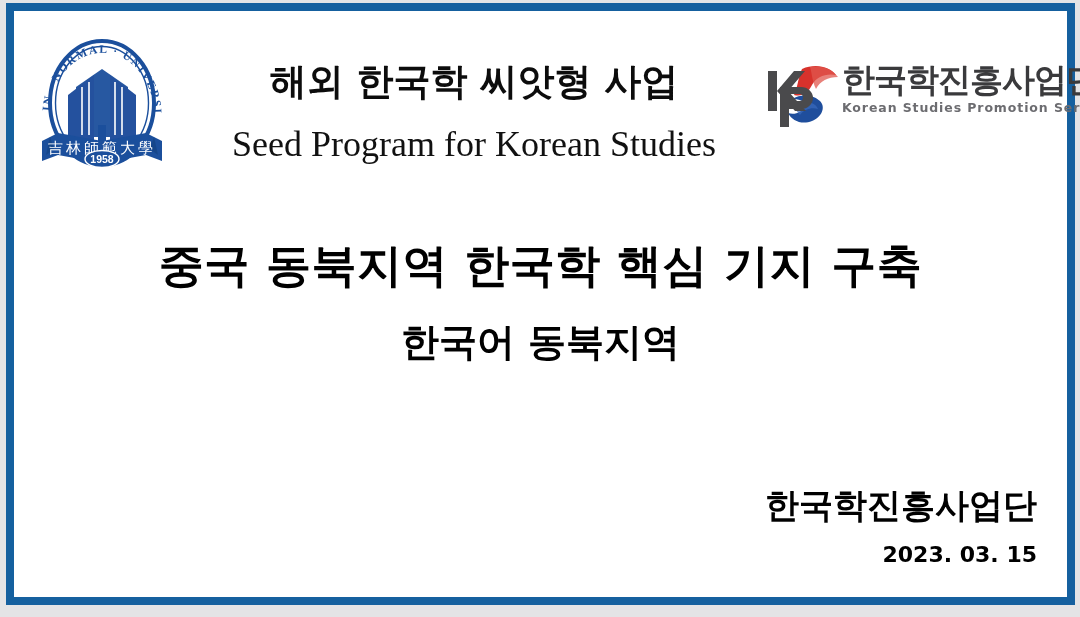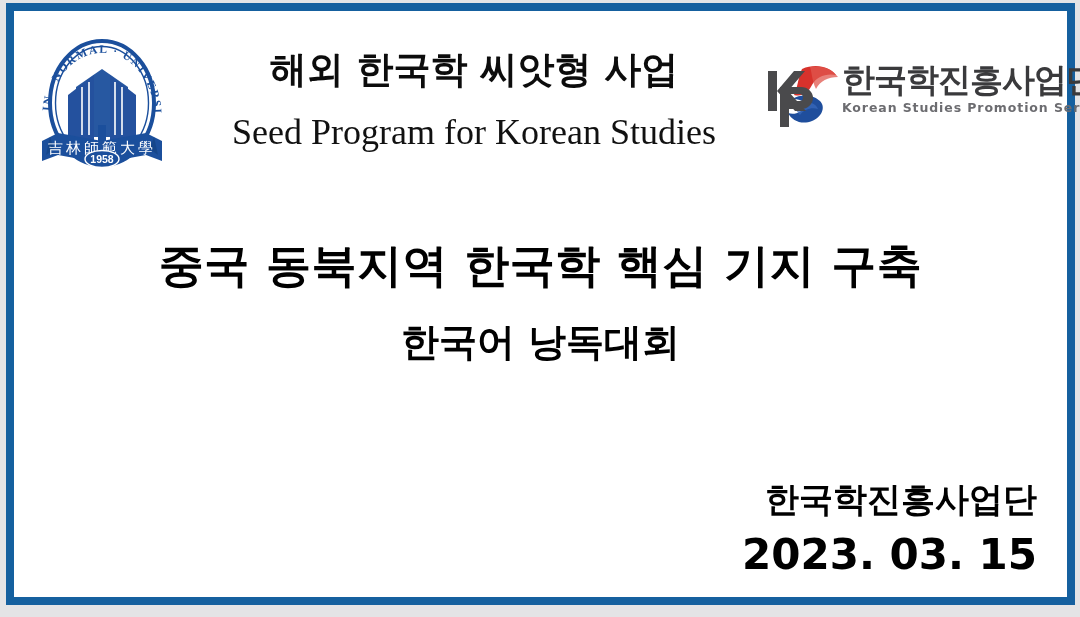--- a/index.html
+++ b/index.html
@@ -47,21 +47,21 @@
     top: 18px;
     width: 140px;
     height: 152px;
   }
   #jnu-logo svg { display: block; }
 
   
   #program-title {
     position: absolute;
     left: 180px;
-    top: 36px;
+    top: 48px;
     width: 560px;
     text-align: center;
   }
   #program-title-ko {
     font-family: "DejaVu Sans", "Liberation Sans", sans-serif;
     font-weight: bold;
     font-size: 37px;
     line-height: 46px;
     letter-spacing: 0px;
     color: #0c0c0c;
@@ -156,25 +156,25 @@
     font-family: "DejaVu Sans", "Liberation Sans", sans-serif;
     font-weight: bold;
     font-size: 34px;
     line-height: 48px;
     color: #000000;
     white-space: nowrap;
   }
   #footer-date {
     font-family: "DejaVu Sans", "Liberation Sans", sans-serif;
     font-weight: bold;
-    font-size: 42px;
+    font-size: 22px;
     line-height: 48px;
     color: #000000;
     white-space: nowrap;
-    margin-top: 8px;
+    margin-top: 2px;
   }
 </style>
 </head>
 <body>
 
 <div id="slide">
   <div id="slide-inner">
 
     <div id="header">
 
@@ -244,21 +244,21 @@
         </div>
         <div id="ksps-wordmark">
           <div id="ksps-ko">한국학진흥사업단</div>
           <div id="ksps-en">Korean Studies Promotion Service</div>
         </div>
       </div>
     </div>
 
     <div id="main-title">
       <div id="main-title-line1">중국 동북지역 한국학 핵심 기지 구축</div>
-      <div id="main-title-line2">한국어 낭독대회</div>
+      <div id="main-title-line2">한국어 동북지역</div>
     </div>
 
     <div id="footer">
       <div id="footer-org">한국학진흥사업단</div>
       <div id="footer-date">2023. 03. 15</div>
     </div>
 
   </div>
 </div>
 

